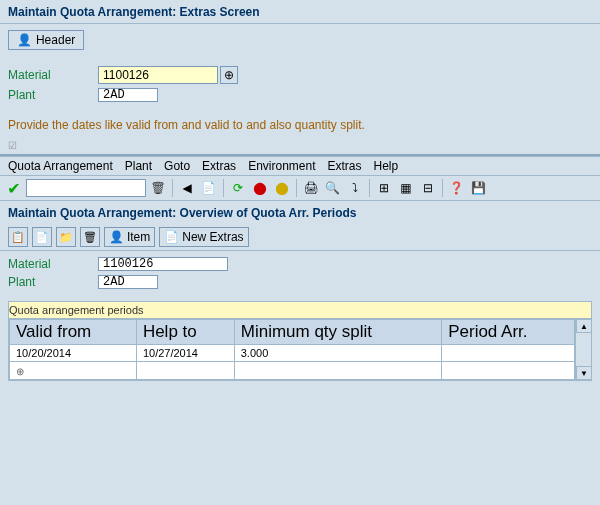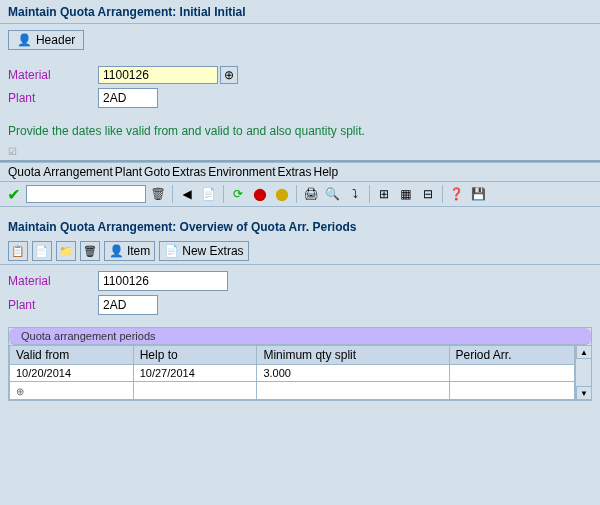--- a/index.html
+++ b/index.html
@@ -37,72 +37,73 @@
     }
 
     .form-row {
       display: flex;
       align-items: center;
       margin-bottom: 4px;
     }
 
     .form-label {
       width: 90px;
-      color: #a21caf;
+      color: #15803d;
     }
 
     .form-input {
       border: 1px solid #7a9ab8;
       background: #ffffcc;
       padding: 1px 4px;
       height: 18px;
       width: 120px;
       font-size: 12px;
     }
 
     .form-input-plain {
       border: 1px solid #7a9ab8;
       background: #fff;
       padding: 1px 4px;
-      height: 20px;
+      height: 14px;
       width: 60px;
       font-size: 12px;
+      font-family: Liberation Mono, monospace;
     }
 
     .search-icon-btn {
       border: 1px solid #7a9ab8;
       background: #d4e0ea;
       width: 18px;
       height: 18px;
       display: inline-flex;
       align-items: center;
       justify-content: center;
       cursor: pointer;
       margin-left: 2px;
     }
 
     .info-text {
       background: #d4e0ea;
       padding: 8px 4px 4px 8px;
-      color: #15803d;
+      color: #a16207;
       font-size: 12px;
     }
 
     .checkbox-row {
       padding: 2px 8px;
       color: #555;
     }
 
     .menu-bar {
       background: #d4e0ea;
       border-top: 1px solid #a0b8cc;
       border-bottom: 1px solid #a0b8cc;
       padding: 2px 8px;
       display: flex;
-      gap: 2px;
+      gap: 12px;
       align-items: center;
     }
 
     .menu-item {
       color: #000;
       cursor: pointer;
       text-decoration: none;
       font-size: 12px;
     }
 
@@ -147,21 +148,20 @@
     .section-bottom {
       background: #d4e0ea;
     }
 
     .section-title2 {
       background: #d4e0ea;
       padding: 4px 8px;
       font-weight: bold;
       font-size: 13px;
       color: #003366;
-      margin-top: 8px;
     }
 
     .toolbar2 {
       background: #d4e0ea;
       padding: 3px 8px;
       display: flex;
       align-items: center;
       gap: 4px;
       border-bottom: 1px solid #a0b8cc;
     }
@@ -194,40 +194,39 @@
       background: #d4e0ea;
       padding: 6px 8px 4px 8px;
     }
 
     .table-section {
       margin: 4px 8px;
       border: 1px solid #a0b8cc;
     }
 
     .table-title {
-      background: #c4b5fd;
-      padding: 2px 12px;
+      background: #fef9c3;
+      padding: 2px 0;
       font-size: 11px;
       color: #333;
       border-bottom: 1px solid #a0b8cc;
-      border-radius: 6px;
     }
 
     .quota-table {
       width: 100%;
       border-collapse: collapse;
     }
 
     .quota-table th {
       background: #c8d8e8;
       border: 1px solid #a0b8cc;
       padding: 2px 6px;
       text-align: left;
       font-weight: normal;
-      font-size: 12px;
+      font-size: 17px;
     }
 
     .quota-table td {
       border: 1px solid #a0b8cc;
       padding: 2px 6px;
       font-size: 11px;
       background: #fff;
     }
 
     .quota-table td.right {
@@ -248,21 +247,21 @@
 
     .top-panel {
       border-bottom: 2px solid #88a8c0;
     }
   </style>
 </head>
 <body>
 
 <div class="top-panel">
   <div class="title-bar">
-    <span>Maintain Quota Arrangement: Initial Initial</span>
+    <span>Maintain Quota Arrangement: Extras Screen</span>
   </div>
   <div class="section-top">
     <button class="header-btn">
       <span style="font-size:12px;">👤</span>
       <span>Header</span>
     </button>
   </div>
   <div class="form-area">
     <div class="form-row">
       <span class="form-label">Material</span>

